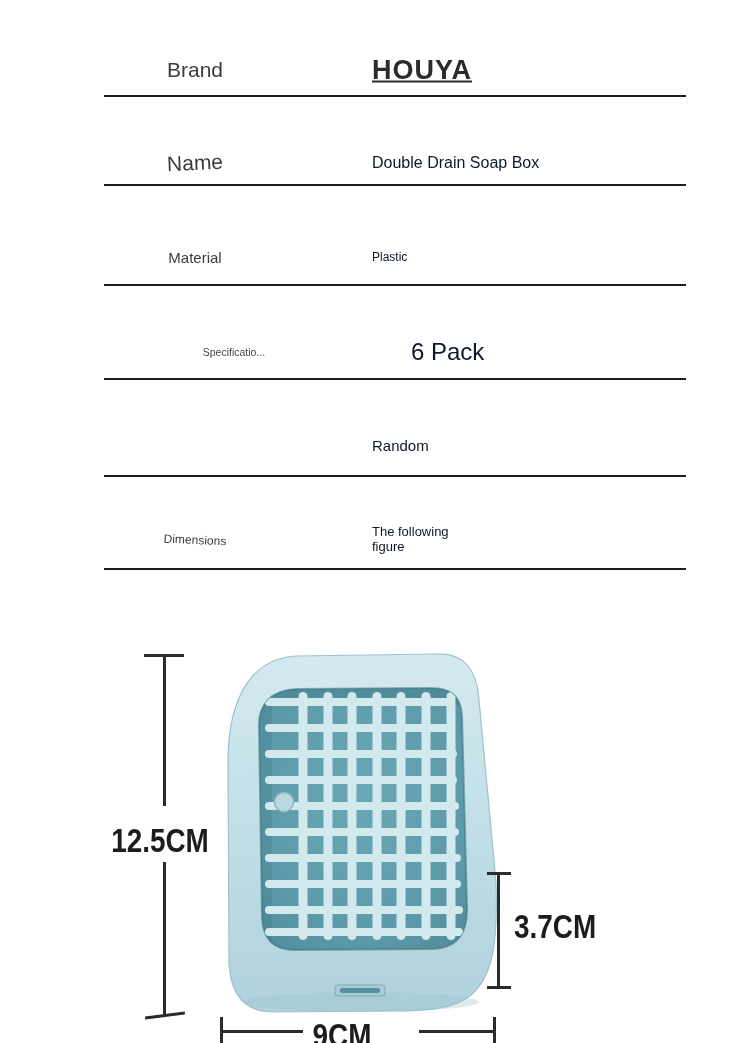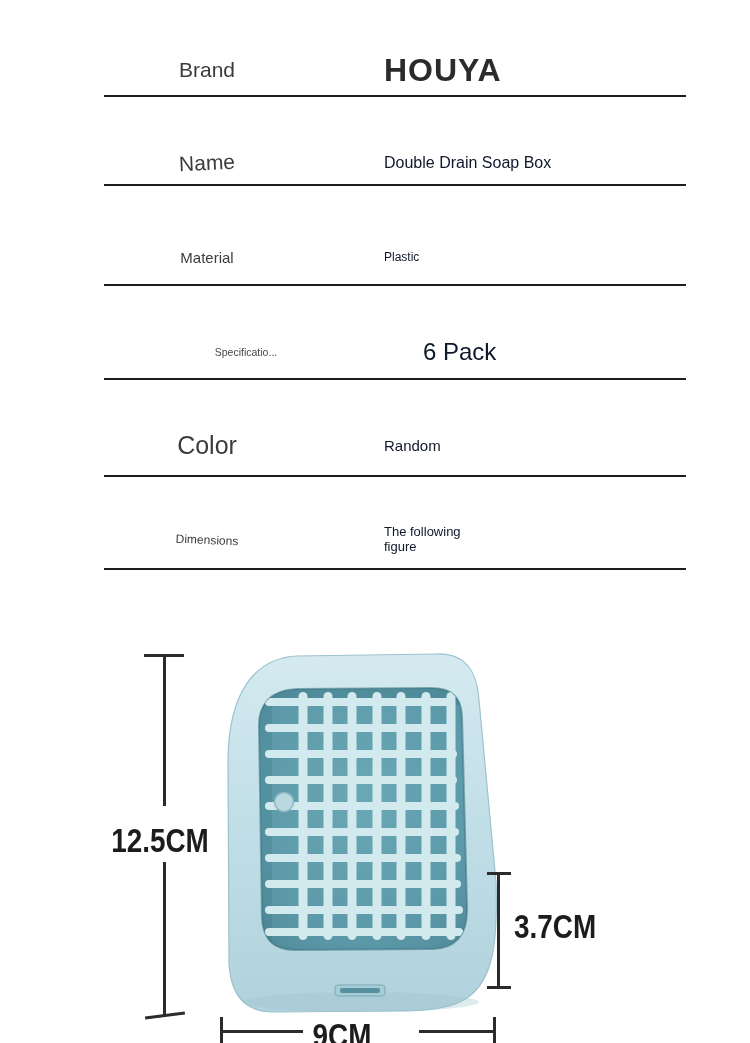--- a/index.html
+++ b/index.html
@@ -1,26 +1,26 @@
 <!DOCTYPE html>
 <html><head>
 <meta charset="utf-8">
 <style>
   html,body{margin:0;padding:0;background:#ffffff;}
   .page{
     position:relative;width:750px;height:1043px;background:#ffffff;
     overflow:hidden;font-family:"Liberation Sans", sans-serif;color:#2e2e2e;
   }
   
-  .row{position:absolute;left:12px;width:638px;height:56px;}
+  .row{position:absolute;left:0;width:638px;height:56px;}
   .lbl{position:absolute;left:115px;width:160px;text-align:center;color:#3b3b3b;
        top:50%;transform:translateY(-50%);}
   .val{position:absolute;left:372px;top:50%;transform:translateY(-50%);color:#0f172a;}
   .r1{top:42px;}  .r1 .lbl{font-size:21px;}
-                  .r1 .val{font-size:32px;font-weight:600;letter-spacing:1px;color:#2b2b2b;}
+                  .r1 .val{font-size:27px;font-weight:600;letter-spacing:1px;color:#2b2b2b;text-decoration:underline;}
   .r2{top:135px;} .r2 .lbl{font-size:21px;transform:translateY(-50%) rotate(-2.5deg);}
                   .r2 .val{font-size:16px;}
   .r3{top:229px;} .r3 .lbl{font-size:15px;}
                   .r3 .val{font-size:12px;}
   .r4{top:324px;margin-left:39px;} .r4 .lbl{font-size:10.5px;color:#474747;}
                   .r4 .val{font-size:24px;}
   .r5{top:417px;} .r5 .lbl{font-size:25px;}
                   .r5 .val{font-size:15px;text-align:center;}
   .r6{top:505px;height:70px;}
                   .r6 .lbl{font-size:12px;transform:translateY(-50%) rotate(2.5deg);}
@@ -74,21 +74,20 @@
     </div>
     <div class="sep sep3"></div>
 
     <div class="row r4">
       <span class="lbl">Specificatio...</span>
       <span class="val">6 Pack</span>
     </div>
     <div class="sep sep4"></div>
 
     <div class="row r5">
-      <span class="lbl">Color</span>
       <span class="val">Random</span>
     </div>
     <div class="sep sep5"></div>
 
     <div class="row r6">
       <span class="lbl">Dimensions</span>
       <span class="val">The following figure</span>
     </div>
     <div class="sep sep6"></div>
   </section>

